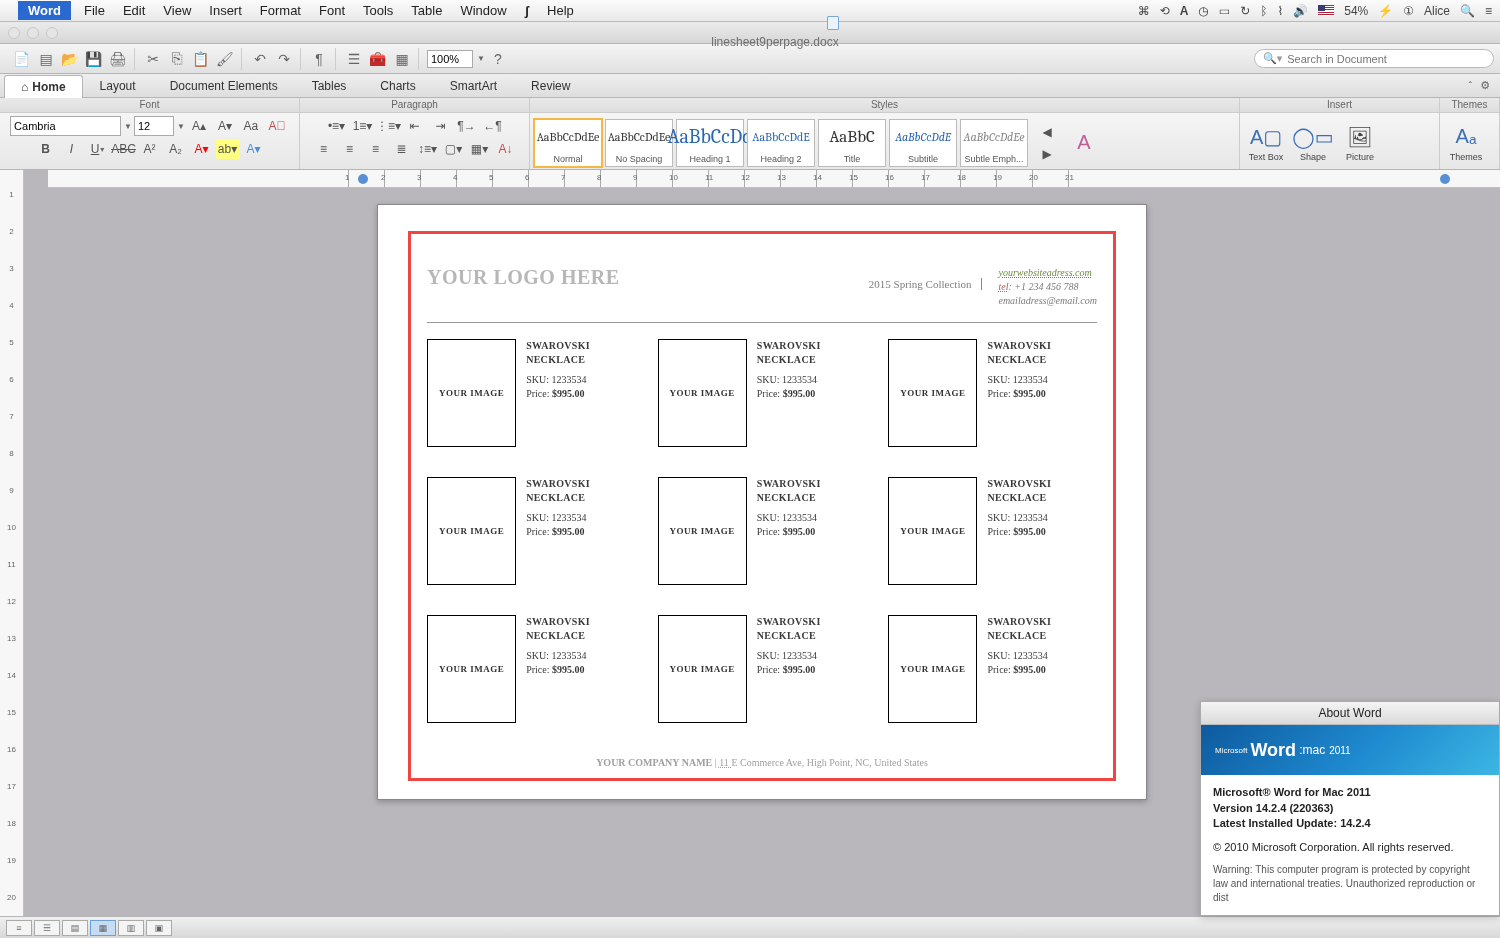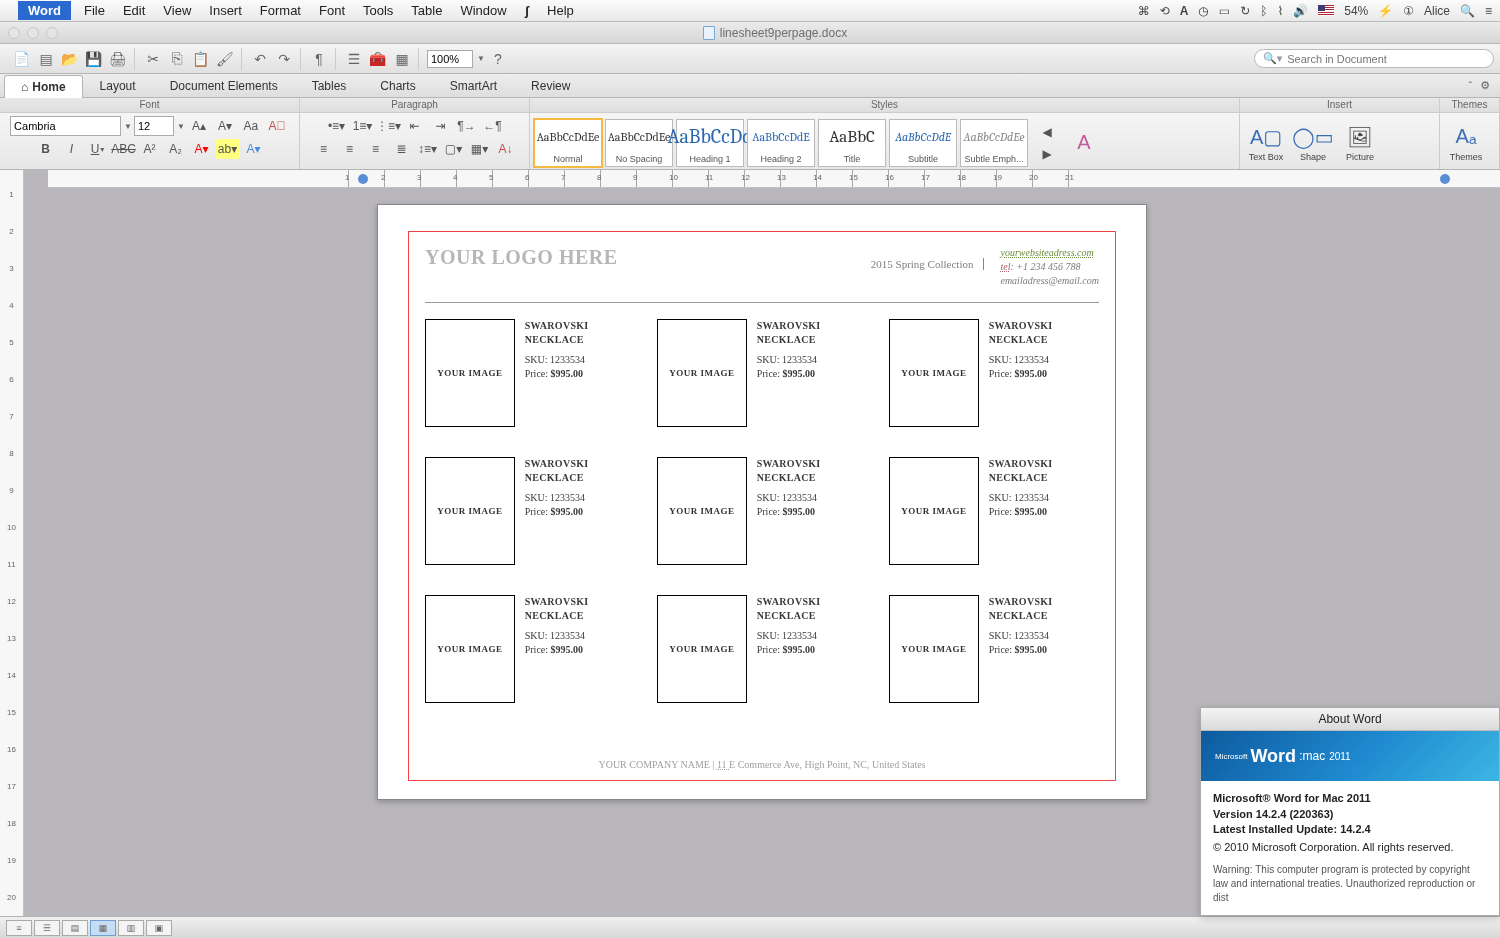--- a/index.html
+++ b/index.html
@@ -10,21 +10,21 @@
 .menubar .app { background: #2a69cf; color: #fff; padding: 2px 10px; font-weight: bold; margin-right: 4px; }
 .menubar .mitem { padding: 2px 9px; cursor: default; }
 .menubar .right { margin-left: auto; display: flex; align-items: center; gap: 10px; color: #444; }
 .menubar .right span { font-size: 12px; }
 .flag { width: 16px; height: 11px; background: linear-gradient(#b22234 10%, #fff 10% 20%, #b22234 20% 30%, #fff 30% 40%, #b22234 40% 50%, #fff 50% 60%, #b22234 60% 70%, #fff 70% 80%, #b22234 80% 90%, #fff 90%); position: relative; display: inline-block; }
 .flag::before { content: ""; position: absolute; left: 0; top: 0; width: 7px; height: 6px; background: #3c3b6e; }
 
 .winbar { height: 22px; background: linear-gradient(#ebebeb,#d7d7d7); border-bottom: 1px solid #b5b5b5; display: flex; align-items: center; padding: 0 8px; }
 .traffic { display: flex; gap: 7px; }
 .tl { width: 12px; height: 12px; border-radius: 50%; background: #e5e5e5; border: 1px solid #c8c8c8; }
-.winbar .title { margin: 12px auto; color: #6e6e6e; font-size: 12px; display: flex; align-items: flex-end; gap: 5px; }
+.winbar .title { margin: 12px auto; color: #6e6e6e; font-size: 12px; display: flex; align-items: flex-end; gap: 5px; flex-direction: column; }
 .docicon { width: 12px; height: 14px; border: 1px solid #7aa7d6; background: #eaf2fb; display: inline-block; border-radius: 1px; }
 
 .qat { height: 30px; background: linear-gradient(#f4f4f4,#e1e1e1); border-bottom: 1px solid #b5b5b5; display: flex; align-items: center; padding: 0 6px; gap: 2px; }
 .qat .grp { display: flex; gap: 2px; padding: 0 5px; border-right: 1px solid #ccc; }
 .ico { width: 22px; height: 22px; display: flex; align-items: center; justify-content: center; color: #666; font-size: 14px; border-radius: 3px; cursor: default; }
 .zoom { display: flex; align-items: center; gap: 3px; margin-left: 6px; }
 .zoom input { width: 46px; height: 18px; font-size: 11px; border: 1px solid #aaa; padding: 0 3px; }
 .searchbox { margin-left: auto; display: flex; align-items: center; background: #fff; border: 1px solid #bbb; border-radius: 12px; padding: 2px 8px; width: 240px; color: #999; }
 .searchbox input { border: none; outline: none; font-size: 11px; color: #555; flex: 1; margin-left: 5px; }
 
@@ -54,37 +54,37 @@
 .rulerh .ticks { position: absolute; left: 300px; right: 0; top: 0; bottom: 0; display: flex; }
 .rulerh .tick { width: 36px; border-left: 1px solid #aaa; position: relative; }
 .rulerh .tick span { position: absolute; left: -4px; top: 3px; }
 .rulerh .tabstop { position: absolute; left: 310px; top: 4px; width: 10px; height: 10px; background: #5a8fd6; border-radius: 50%; }
 .rulerh .tabend { position: absolute; right: 50px; top: 4px; width: 10px; height: 10px; background: #5a8fd6; border-radius: 50%; }
 
 .workarea { position: absolute; left: 0; right: 0; top: 170px; bottom: 22px; background: #b9b7bc; display: flex; }
 .rulerv { width: 24px; background: #f7f7f7; border-right: 1px solid #c0c0c0; font-size: 8px; color: #666; display: flex; flex-direction: column; align-items: center; padding-top: 20px; gap: 28px; }
 .canvas { flex: 1; overflow: auto; display: flex; justify-content: center; padding-top: 16px; }
 .page { width: 770px; height: 596px; background: #fff; border: 1px solid #888; box-shadow: 0 2px 6px rgba(0,0,0,0.25); padding: 26px 30px 18px; position: relative; }
-.doc-inner { border: 1px solid #ef4444; height: 100%; padding: 14px 16px 10px; display: flex; flex-direction: column; }
+.doc-inner { border: 3px solid #ef4444; height: 100%; padding: 32px 16px 10px; display: flex; flex-direction: column; }
 .dhead { display: flex; align-items: flex-start; gap: 10px; }
 .logo { font-family: Georgia, serif; font-size: 20px; font-weight: bold; color: #b7b7b7; letter-spacing: 0.5px; }
 .collection { font-family: Georgia, serif; font-size: 11px; color: #808080; border-right: 1px solid #888; padding-right: 10px; margin-top: 12px; }
 .contact { font-family: Georgia, serif; font-size: 10px; font-style: italic; color: #7b7b7b; margin-left: 6px; line-height: 1.4; }
 .contact .web { color: #6d8d3c; text-decoration: underline dotted; }
 .contact .tel-label { color: #b06060; text-decoration: underline dotted; }
 .divider { border-top: 1px solid #999; margin: 14px 0 16px; }
 .grid { display: grid; grid-template-columns: repeat(3, 1fr); gap: 30px 22px; }
 .cell { display: flex; gap: 10px; }
 .imgbox { width: 102px; height: 108px; border: 1px solid #000; display: flex; align-items: center; justify-content: center; font-family: Georgia, serif; font-size: 9px; font-weight: bold; color: #333; letter-spacing: 0.5px; }
 .pinfo { font-family: Georgia, serif; font-size: 10px; color: #3a3a3a; line-height: 1.4; }
 .pinfo .pname { font-weight: bold; letter-spacing: 0.3px; }
 .pinfo .sku { margin-top: 6px; }
 .pinfo .price b { font-weight: bold; }
 .footer { margin-top: auto; text-align: center; font-family: Georgia, serif; font-size: 10px; color: #a0a0a0; padding-top: 10px; }
-.footer .fcompany { font-weight: normal; }
+.footer .fcompany { font-weight: bold; }
 .footer .faddr1 { text-decoration: underline dotted; }
 
 .about { position: absolute; right: 0; bottom: 22px; width: 300px; background: #fff; border: 1px solid #aaa; box-shadow: 0 2px 8px rgba(0,0,0,0.2); font-size: 11px; color: #222; z-index: 50; }
 .about .atitle { background: linear-gradient(#f4f4f4,#dadada); text-align: center; padding: 4px; border-bottom: 1px solid #bbb; font-size: 12px; }
 .about .abanner { height: 50px; background: linear-gradient(135deg,#0e5a9e,#1f8ad0 55%,#3cb6e3); color: #fff; display: flex; align-items: center; padding: 0 14px; font-weight: bold; font-size: 18px; gap: 1px; }
 .about .abanner .mac { font-weight: normal; font-size: 12px; margin-left: 2px; }
 .about .abanner .year { font-size: 10px; margin-left: 3px; font-weight: normal; }
 .about .abody { padding: 10px 12px; line-height: 1.4; }
 .about .abody b { font-weight: bold; }
 .about .awarn { font-size: 10px; color: #555; margin-top: 8px; }
@@ -529,21 +529,21 @@
   <div class="abanner">
     <span style="font-size:8px;font-weight:normal;margin-right:2px;">Microsoft</span>
     <span>Word</span>
     <span class="mac">:mac</span>
     <span class="year">2011</span>
   </div>
   <div class="abody">
     <b>Microsoft® Word for Mac 2011</b><br>
     <b>Version 14.2.4 (220363)</b><br>
     <b>Latest Installed Update: 14.2.4</b>
-    <div style="margin-top:2px;">© 2010 Microsoft Corporation. All rights reserved.</div>
+    <div style="margin-top:8px;">© 2010 Microsoft Corporation. All rights reserved.</div>
     <div class="awarn">Warning: This computer program is protected by copyright law and international treaties.  Unauthorized reproduction or dist</div>
   </div>
 </div>
 
 <div class="statusbar">
   <div class="viewbtn">≡</div>
   <div class="viewbtn">☰</div>
   <div class="viewbtn">▤</div>
   <div class="viewbtn active">▦</div>
   <div class="viewbtn">▥</div>

